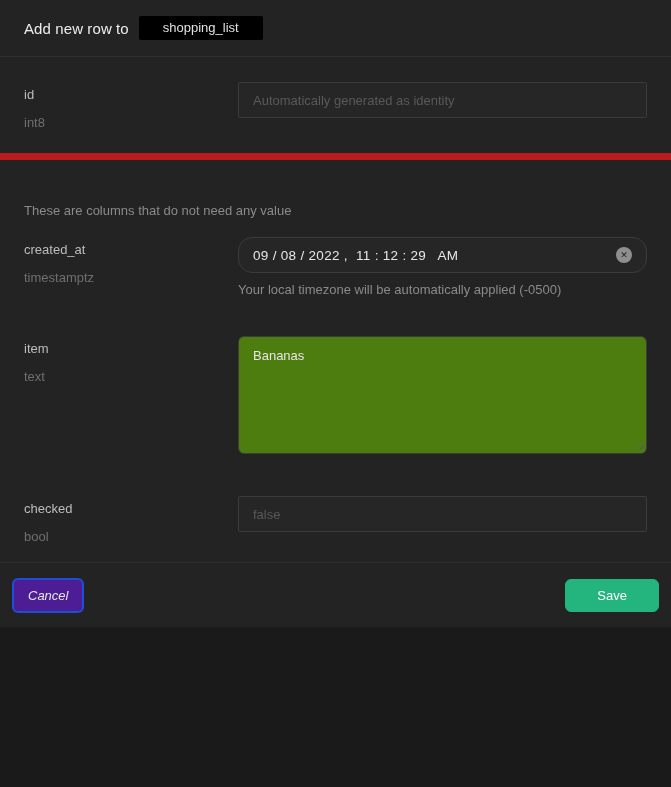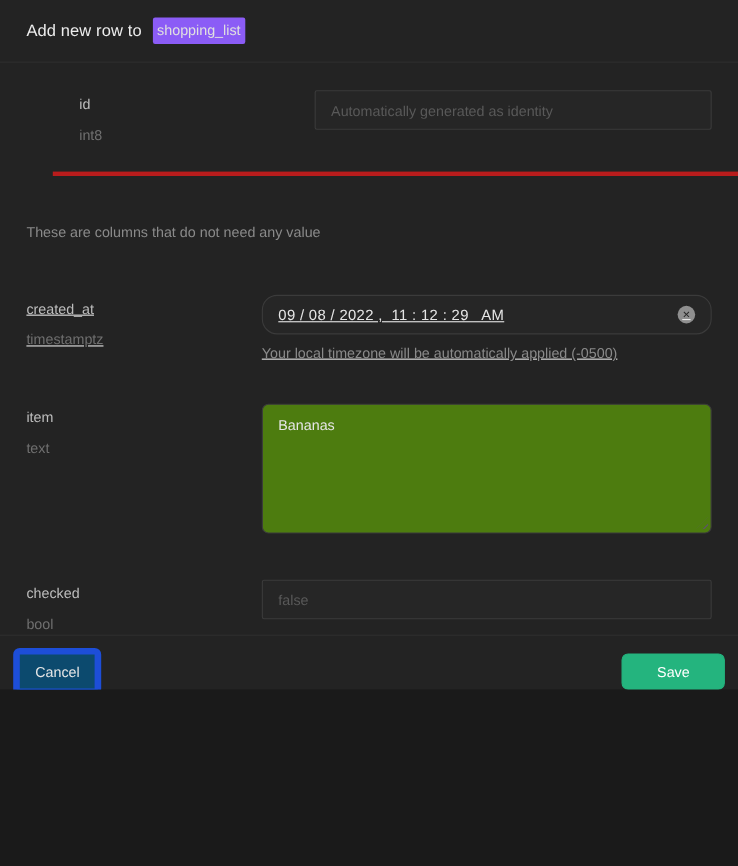--- a/index.html
+++ b/index.html
@@ -27,56 +27,55 @@
     border-bottom: 1px solid #2e2e2e;
   }
   .header-title {
     font-size: 15px;
     font-weight: 500;
     color: #ededed;
     letter-spacing: 0.1px;
   }
   .table-badge {
     margin-left: 10px;
-    background: #8b5cf6;
+    background: #000000;
     color: #e0e0e0;
     font-size: 13px;
-    padding: 4px 4px;
+    padding: 4px 24px;
     border-radius: 2px;
     line-height: 16px;
   }
 
   
   .section-required {
     flex: 0 0 auto;
     padding: 25px 24px 0 24px;
     height: 103px;
-    border-bottom: 4px solid #b91c1c;
-    margin-left: 48px;
+    border-bottom: 7px solid #b91c1c;
   }
   .section-optional {
     flex: 1 1 auto;
     padding: 36px 24px 0 24px;
     display: flex;
     flex-direction: column;
   }
   .section-title {
     font-size: 15px;
     font-weight: 500;
     color: #d9d9d9;
   }
   .section-subtitle {
     margin-top: 7px;
     font-size: 13px;
     color: #8a8a8a;
   }
 
   
   .field-row { display: flex; }
-  .field-row.row-created { margin-top: 50px; text-decoration: underline; }
+  .field-row.row-created { margin-top: 19px; }
   .field-row.row-item { margin-top: 39px; }
   .field-row.row-checked { margin-top: 42px; }
 
   .field-label-col {
     width: 214px;
     flex: 0 0 auto;
     padding-top: 4px;
   }
   .field-name {
     font-size: 13px;
@@ -185,24 +184,25 @@
     padding: 0 12px;
   }
   .btn {
     font-family: "Liberation Sans", sans-serif;
     font-size: 13px;
     border-radius: 6px;
     cursor: pointer;
     line-height: 1;
   }
   .btn-cancel {
-    background: #0c4a6e;
-    border: 6px solid #1d4ed8;
+    background: #4c1d95;
+    border: 2px solid #1d4ed8;
     color: #e6e6e6;
     padding: 9px 14px;
+    font-style: italic;
   }
   .btn-save {
     background: #24b47e;
     border: 1px solid #24b47e;
     color: #ffffff;
     padding: 9px 31px;
   }
 </style>
 </head>
 <body>

